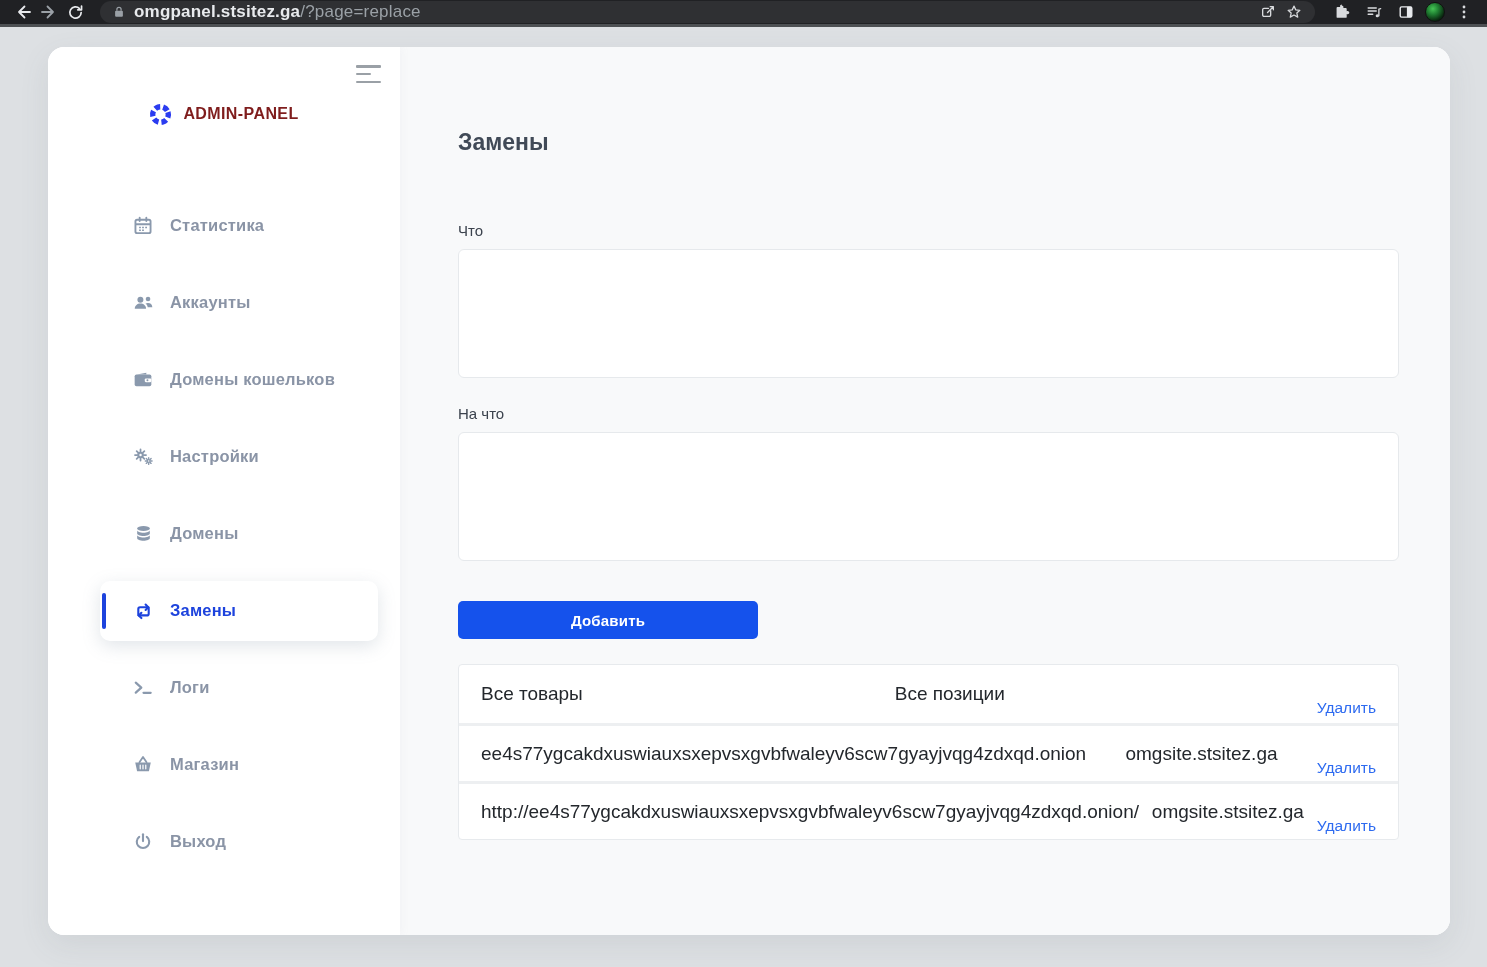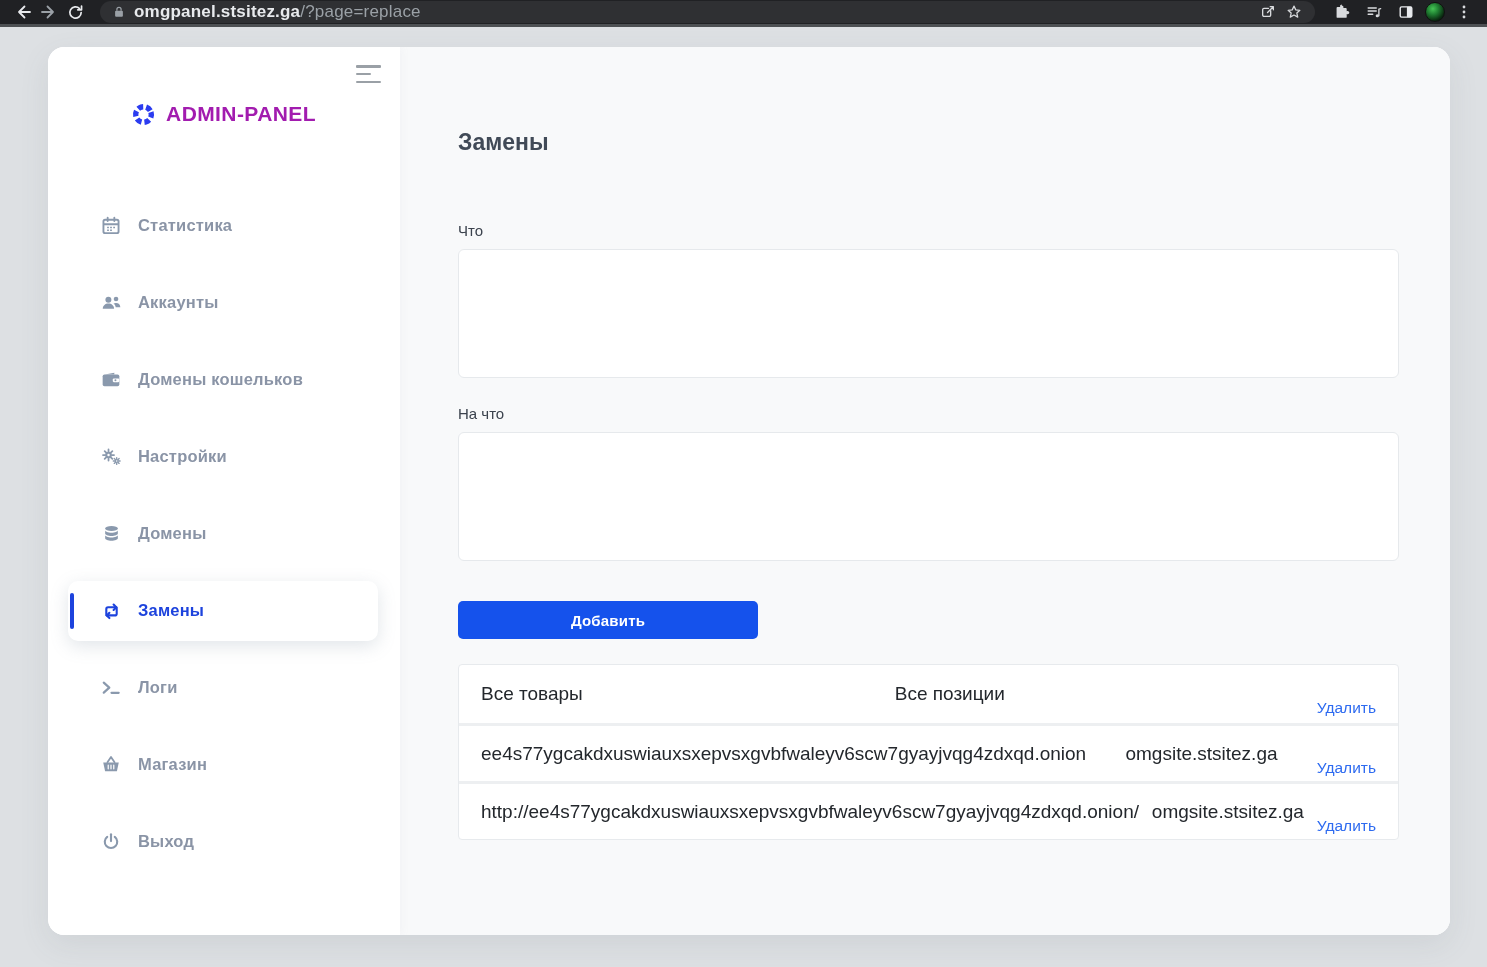--- a/index.html
+++ b/index.html
@@ -30,23 +30,23 @@
   .sidebar { width:352px; background:#fff; position:relative; flex:0 0 auto;
              box-shadow:2px 0 8px rgba(150,160,170,.06); z-index:2; }
   .sidebar-top { display:flex; justify-content:flex-end; padding:18px 18px 0 0; height:42px; }
   .hamburger { width:26px; height:18px; display:flex; flex-direction:column; justify-content:space-between; cursor:pointer; }
   .hamburger span { display:block; height:2.5px; background:#9aa0a6; border-radius:1px; }
   .hamburger span:nth-child(1){ width:25px; }
   .hamburger span:nth-child(2){ width:15px; }
   .hamburger span:nth-child(3){ width:25px; }
 
   .brand { display:flex; align-items:center; justify-content:center; gap:11px; margin-top:10px; height:30px; }
-  .brand-text { font-size:21px; font-weight:800; letter-spacing:.4px; color:#a21caf; }
-
-  .nav { margin-top:58px; }
+  .brand-text { font-size:16px; font-weight:800; letter-spacing:.4px; color:#7f1d1d; }
+
+  .nav { margin-top:58px;padding-left:32px; }
   .nav-item { height:77px; display:flex; align-items:center; gap:16px; padding-left:52px; cursor:pointer; }
   .nav-icon { width:22px; height:22px; color:#8a99ad; display:flex; align-items:center; justify-content:center; }
   .nav-label { font-size:16.5px; font-weight:600; color:#8a94a6; letter-spacing:.2px; }
 
   .nav-item.active { height:60px; margin:8.5px 22px 8.5px 20px; padding-left:32px;
                      background:#fff; border-radius:10px; position:relative;
                      box-shadow:0 5px 18px rgba(120,135,155,.22); }
   .nav-item.active::before { content:''; position:absolute; left:2px; top:12px; bottom:12px;
                              width:4px; border-radius:2px; background:#1d43dd; }
   .nav-item.active .nav-icon { color:#1d43dd; }

